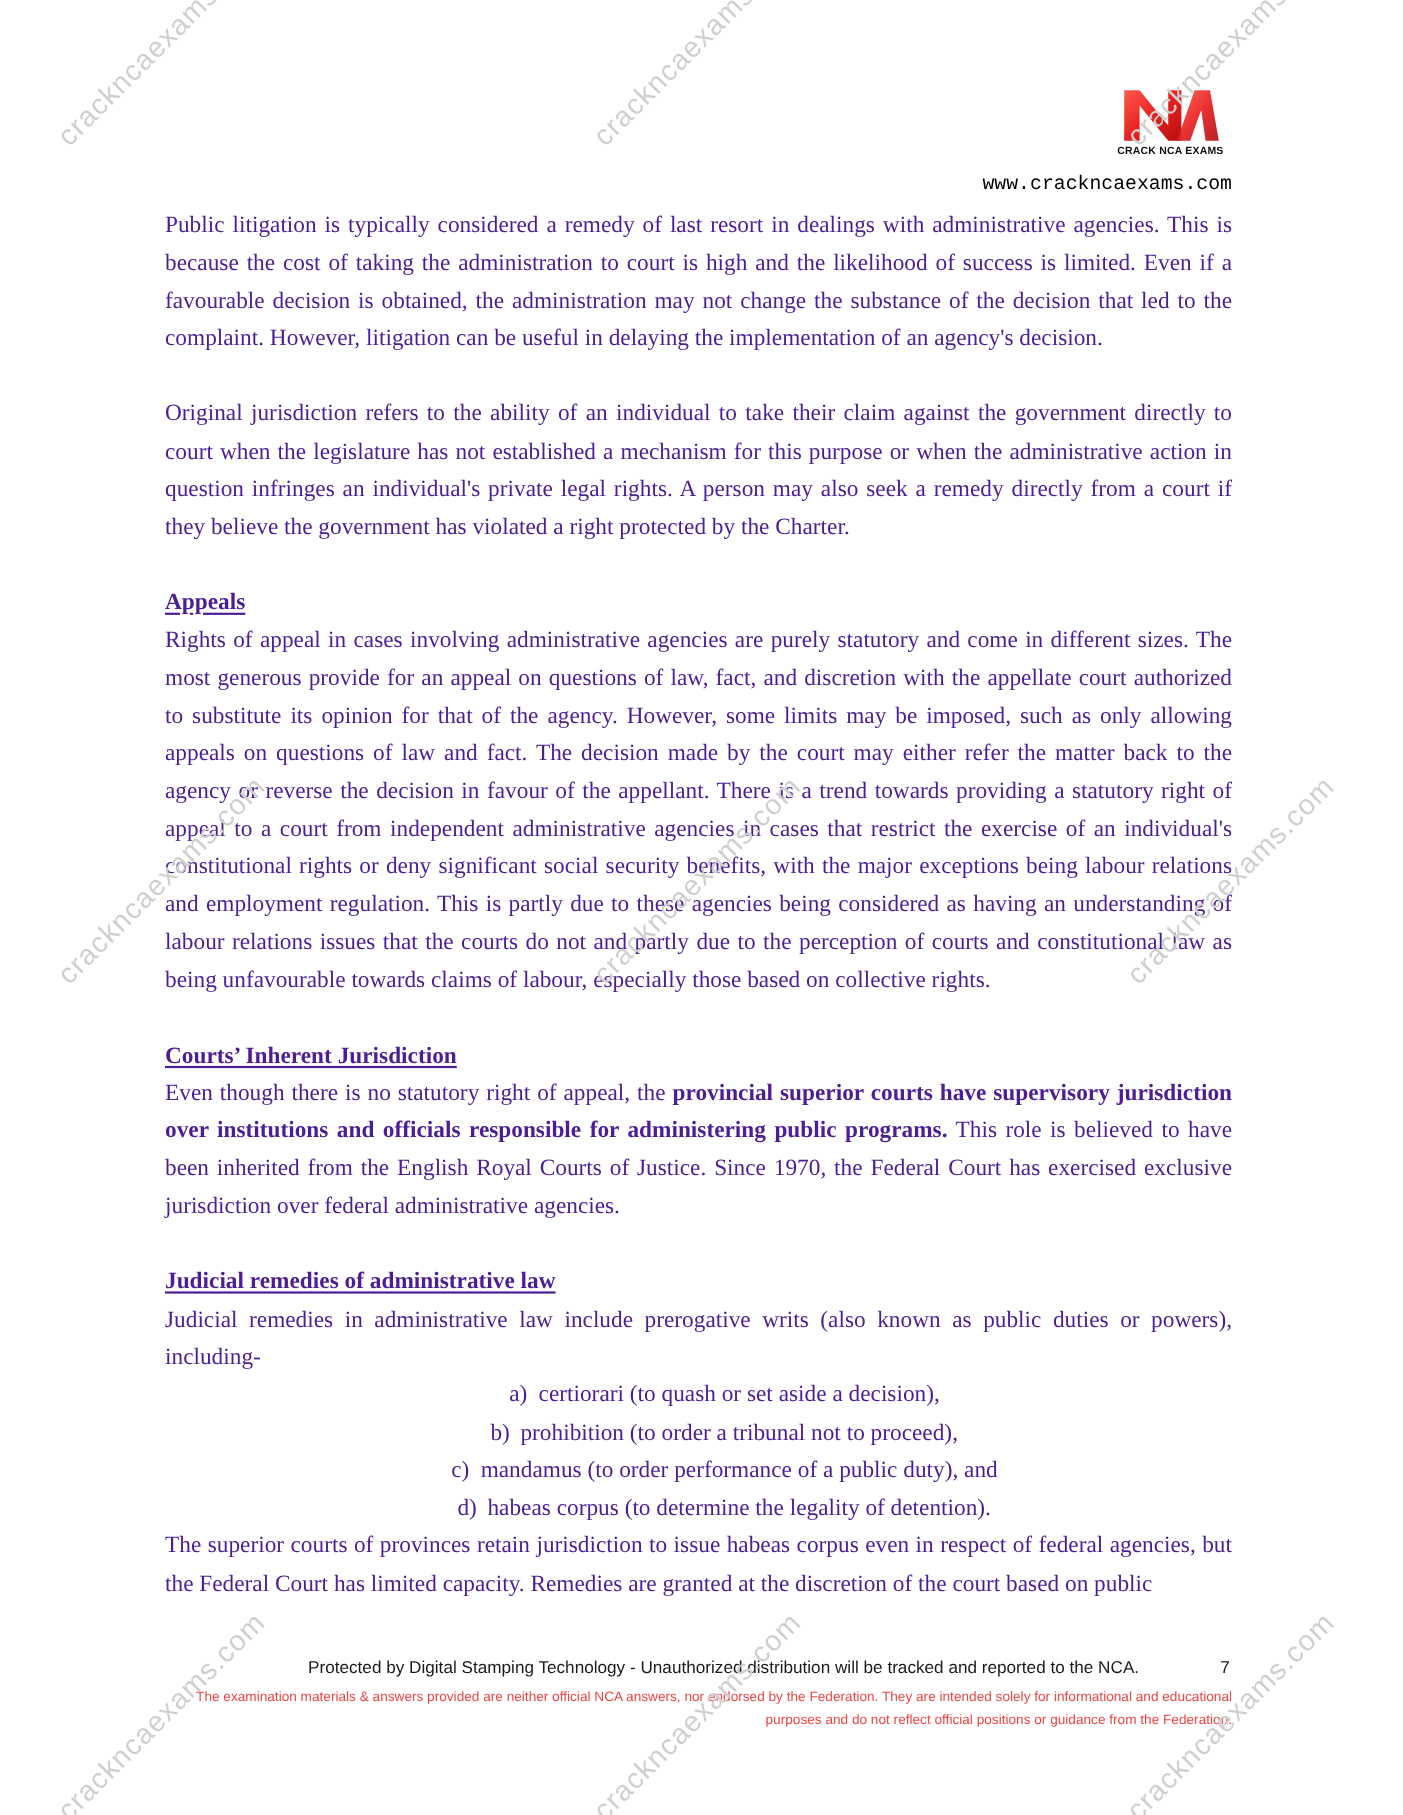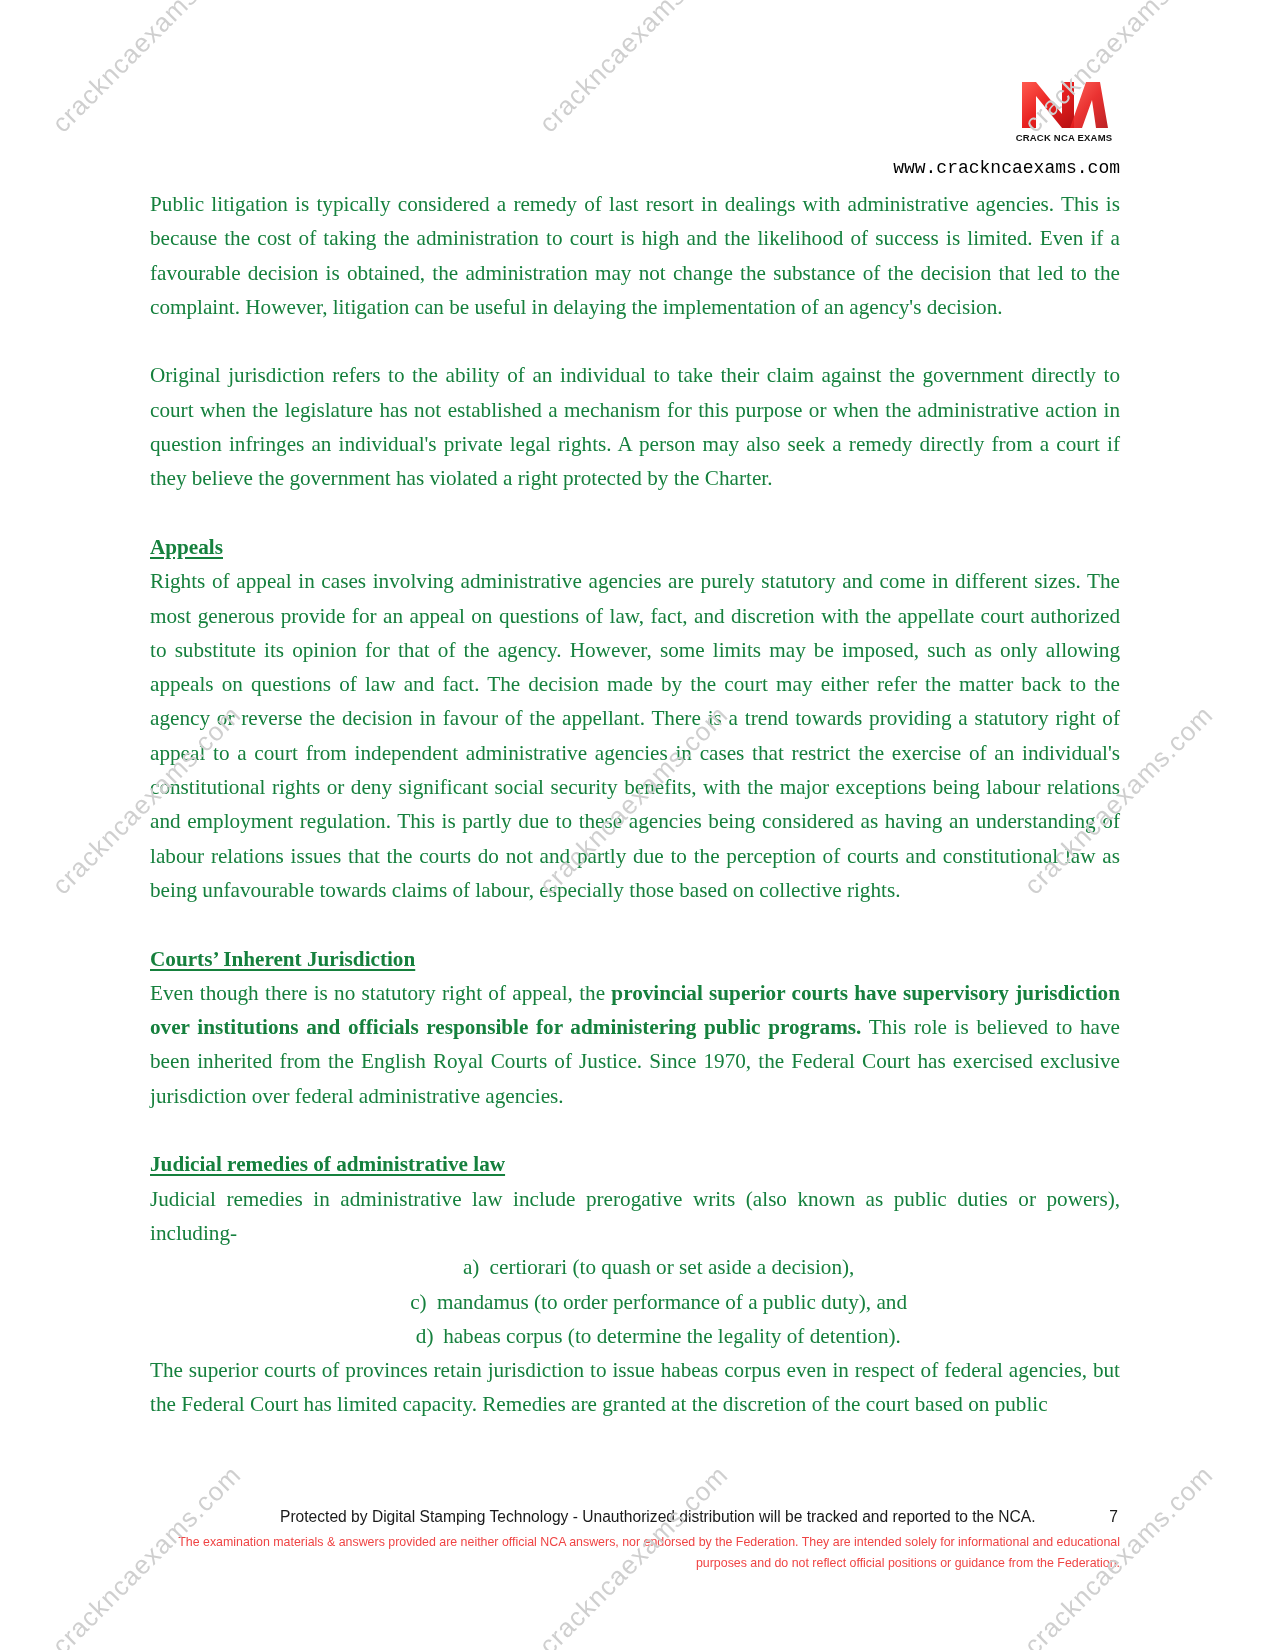--- a/index.html
+++ b/index.html
@@ -17,21 +17,21 @@
   .logo-mark { position: absolute; left: 6px; top: 0; width: 90px; height: 52px; }
   .logo-text { position: absolute; left: 0; top: 54px; width: 100px; text-align: center;
                font-family: "Liberation Sans", sans-serif; font-weight: bold; font-size: 9.5px;
                color: #111; letter-spacing: 0.2px; }
   .site-url { position: absolute; right: 155px; top: 158px; font-family: Liberation Mono, monospace;
               font-size: 18px; color: #000000; }
 
   
   .content { position: absolute; left: 150px; top: 187px; width: 970px;
              font-family: "Liberation Serif", serif; font-size: 21.2px; line-height: 34.3px;
-             color: #15803d; }
+             color: #4c1d95; }
   .content p { margin: 0; text-align: justify; }
   .content h2 { margin: 0; font-size: 21.2px; font-weight: bold; text-decoration: underline;
                 text-decoration-thickness: 2px; text-underline-offset: 3px; line-height: 34.3px; }
   .gap { height: 34.3px; }
   .content b { font-weight: bold; }
   ol.remedies { list-style: none; margin: 0; padding: 0 0 0 37px; text-align: center; }
   ol.remedies li { line-height: 34.3px; }
   ol.remedies .mark { display: inline-block; width: 37px; }
 
   
@@ -85,20 +85,21 @@
     <div class="gap"></div>
 
     <h2>Courts’ Inherent Jurisdiction</h2>
     <p><span>Even though there is no statutory right of appeal, the </span><b>provincial superior courts have supervisory jurisdiction over institutions and officials responsible for administering public programs.</b><span> This role is believed to have been inherited from the English Royal Courts of Justice. Since 1970, the Federal Court has exercised exclusive jurisdiction over federal administrative agencies.</span></p>
     <div class="gap"></div>
 
     <h2>Judicial remedies of administrative law</h2>
     <p>Judicial remedies in administrative law include prerogative writs (also known as public duties or powers), including-</p>
     <ol class="remedies">
       <li><span class="mark">a)</span><span>certiorari (to quash or set aside a decision),</span></li>
+      <li><span class="mark">b)</span><span>prohibition (to order a tribunal not to proceed),</span></li>
       <li><span class="mark">c)</span><span>mandamus (to order performance of a public duty), and</span></li>
       <li><span class="mark">d)</span><span>habeas corpus (to determine the legality of detention).</span></li>
     </ol>
     <p>The superior courts of provinces retain jurisdiction to issue habeas corpus even in respect of federal agencies, but the Federal Court has limited capacity. Remedies are granted at the discretion of the court based on public</p>
   </div>
 
   <div class="footer-main">
     <span>Protected by Digital Stamping Technology - Unauthorized distribution will be tracked and reported to the NCA.</span>
     <span class="pg">7</span>
   </div>

